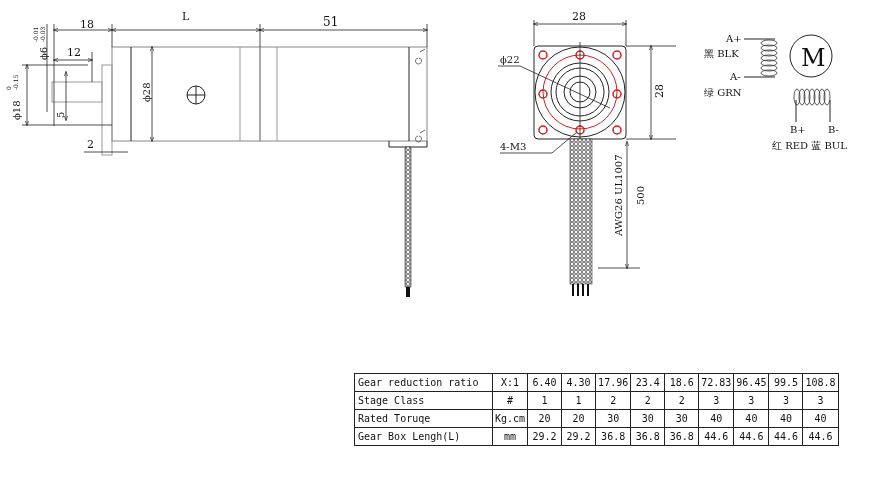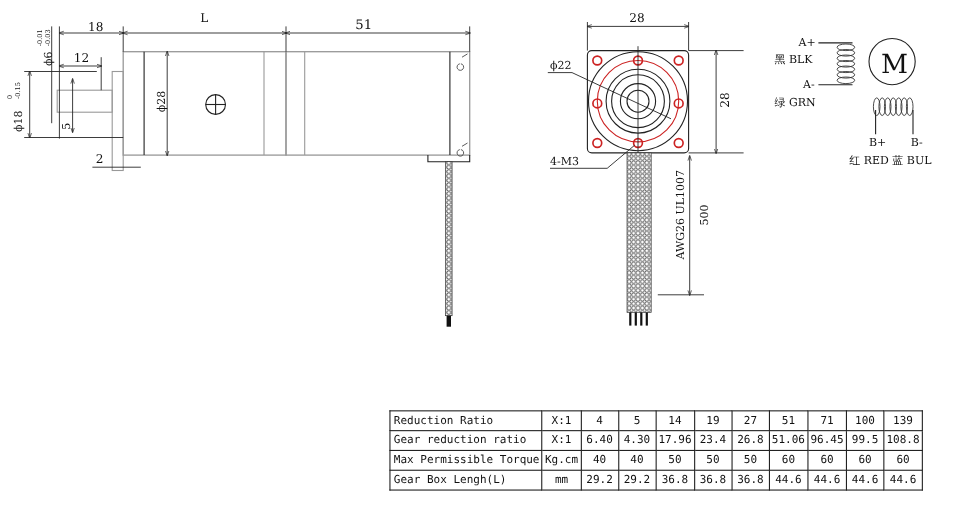--- a/index.html
+++ b/index.html
@@ -169,57 +169,57 @@
     <line x1="830" y1="100" x2="830" y2="122" stroke="#222"></line>
     <text x="790" y="133" font-size="10">B+</text>
     <text x="828" y="133" font-size="10">B-</text>
     <text x="772" y="149" font-size="10">红 RED 蓝 BUL</text>
   </g>
 </svg>
 
 <table class="spec-table">
   <tbody>
     <tr>
-      <td class="label">Reduction Ratio</td>
-        <td class="unit">X:1</td>
-      <td class="val">4</td>
-        <td class="val">5</td>
-        <td class="val">14</td>
-        <td class="val">19</td>
-        <td class="val">27</td>
-        <td class="val">51</td>
-        <td class="val">71</td>
-        <td class="val">100</td>
-        <td class="val">139</td>
-    </tr>
-    <tr>
       <td class="label">Gear reduction ratio</td>
         <td class="unit">X:1</td>
       <td class="val">6.40</td>
         <td class="val">4.30</td>
         <td class="val">17.96</td>
         <td class="val">23.4</td>
-        <td class="val">26.8</td>
-        <td class="val">51.06</td>
+        <td class="val">18.6</td>
+        <td class="val">72.83</td>
         <td class="val">96.45</td>
         <td class="val">99.5</td>
         <td class="val">108.8</td>
     </tr>
     <tr>
-      <td class="label">Max Permissible Torque</td>
+      <td class="label">Stage Class</td>
+        <td class="unit">#</td>
+      <td class="val">1</td>
+        <td class="val">1</td>
+        <td class="val">2</td>
+        <td class="val">2</td>
+        <td class="val">2</td>
+        <td class="val">3</td>
+        <td class="val">3</td>
+        <td class="val">3</td>
+        <td class="val">3</td>
+    </tr>
+    <tr>
+      <td class="label">Rated Toruqe</td>
         <td class="unit">Kg.cm</td>
-      <td class="val">40</td>
-        <td class="val">40</td>
-        <td class="val">50</td>
-        <td class="val">50</td>
-        <td class="val">50</td>
-        <td class="val">60</td>
-        <td class="val">60</td>
-        <td class="val">60</td>
-        <td class="val">60</td>
+      <td class="val">20</td>
+        <td class="val">20</td>
+        <td class="val">30</td>
+        <td class="val">30</td>
+        <td class="val">30</td>
+        <td class="val">40</td>
+        <td class="val">40</td>
+        <td class="val">40</td>
+        <td class="val">40</td>
     </tr>
     <tr>
       <td class="label">Gear Box Lengh(L)</td>
         <td class="unit">mm</td>
       <td class="val">29.2</td>
         <td class="val">29.2</td>
         <td class="val">36.8</td>
         <td class="val">36.8</td>
         <td class="val">36.8</td>
         <td class="val">44.6</td>

